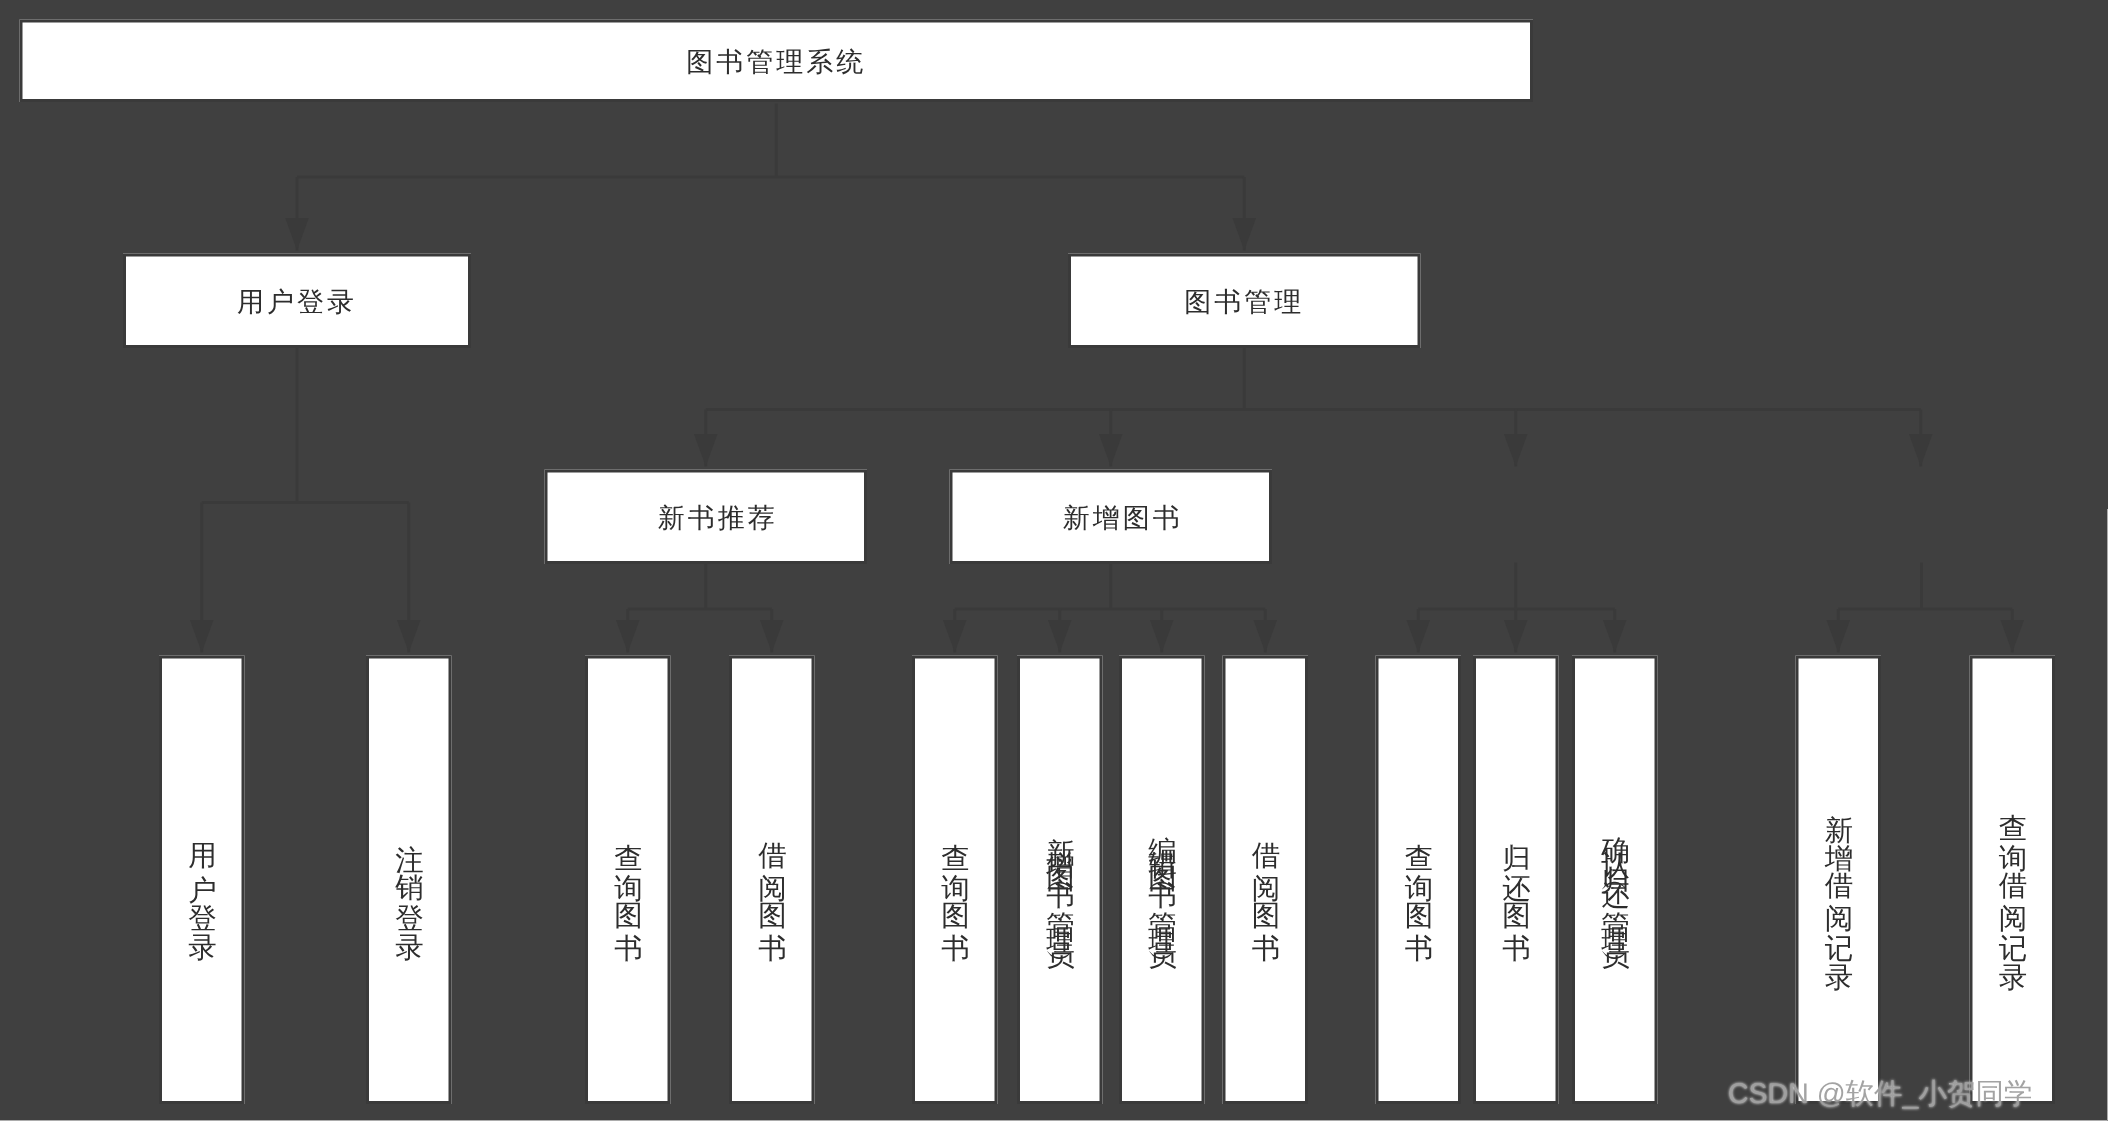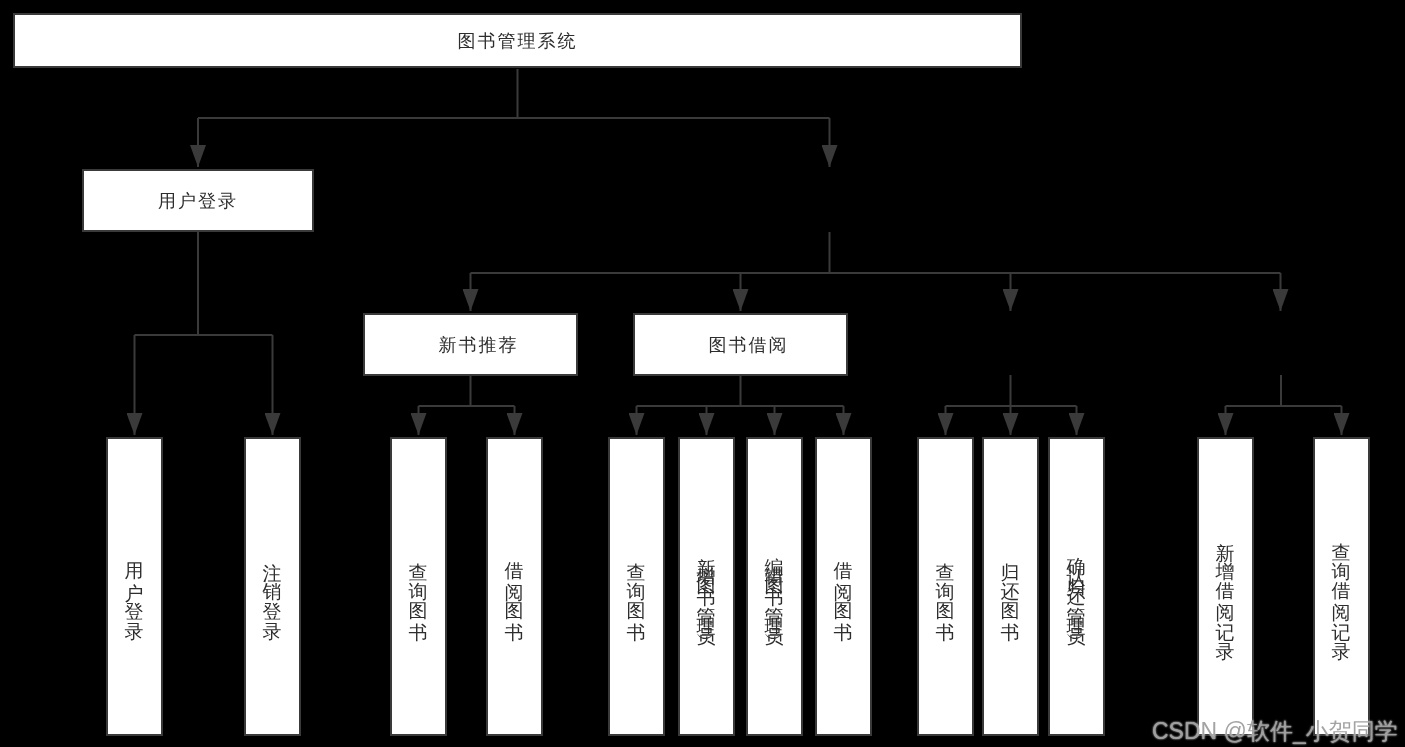--- a/index.html
+++ b/index.html
@@ -1,17 +1,17 @@
 <!DOCTYPE html>
 <html><head>
 <meta charset="utf-8">
 <style>
   html,body{margin:0;padding:0;background:#ffffff;}
   body{font-family:"Liberation Sans","DejaVu Sans",sans-serif;}
-  #stage{position:relative;width:1405px;height:747px;background:#000000;overflow:hidden;}
+  #stage{position:relative;width:1405px;height:747px;background:#404040;overflow:hidden;}
   #connectors{position:absolute;left:0;top:0;z-index:0;}
   .box{
     position:absolute;
     box-sizing:border-box;
     border:2px solid #3a3a3a;
     background:#ffffff;
     display:flex;align-items:center;justify-content:center;
     color:#2d2d2d;
     z-index:1;
   }
@@ -32,21 +32,21 @@
   }
   .leaf span.ls-long{letter-spacing:10px;}
   .lf-0{left:106px;}  .lf-1{left:244px;}
   .lf-2{left:390px;}  .lf-3{left:486px;}
   .lf-4{left:608px;}  .lf-5{left:678px;}  .lf-6{left:746px;}  .lf-7{left:815px;}
   .lf-8{left:917px;}  .lf-9{left:982px;}  .lf-10{left:1048px;}
   .lf-11{left:1197px;} .lf-12{left:1313px;}
   #watermark{
     position:absolute;left:1152px;top:716px;width:253px;
     z-index:5;
-    font-size:23px;
+    font-size:19px;
     color:rgba(158,158,158,0.95);
     text-shadow:0 0 2px #ffffff;
     white-space:nowrap;
   }
 </style>
 </head>
 <body>
 
 <div id="stage">
 
@@ -93,26 +93,29 @@
     </g>
   </svg>
 
   <div class="box root">
     <span class="h-label">图书管理系统</span>
   </div>
 
   <div class="box lvl2-a">
     <span class="h-label">用户登录</span>
   </div>
+  <div class="box lvl2-b">
+    <span class="h-label">图书管理</span>
+  </div>
 
   <div class="box lvl3 l3-0">
     <span class="h-label">新书推荐</span>
   </div>
   <div class="box lvl3 l3-1">
-    <span class="h-label">图书借阅</span>
+    <span class="h-label">新增图书</span>
   </div>
 
   <div class="box leaf lf-0">
     <span>用户登录</span>
   </div>
   <div class="box leaf lf-1">
     <span>注销登录</span>
   </div>
   <div class="box leaf lf-2">
     <span>查询图书</span>

